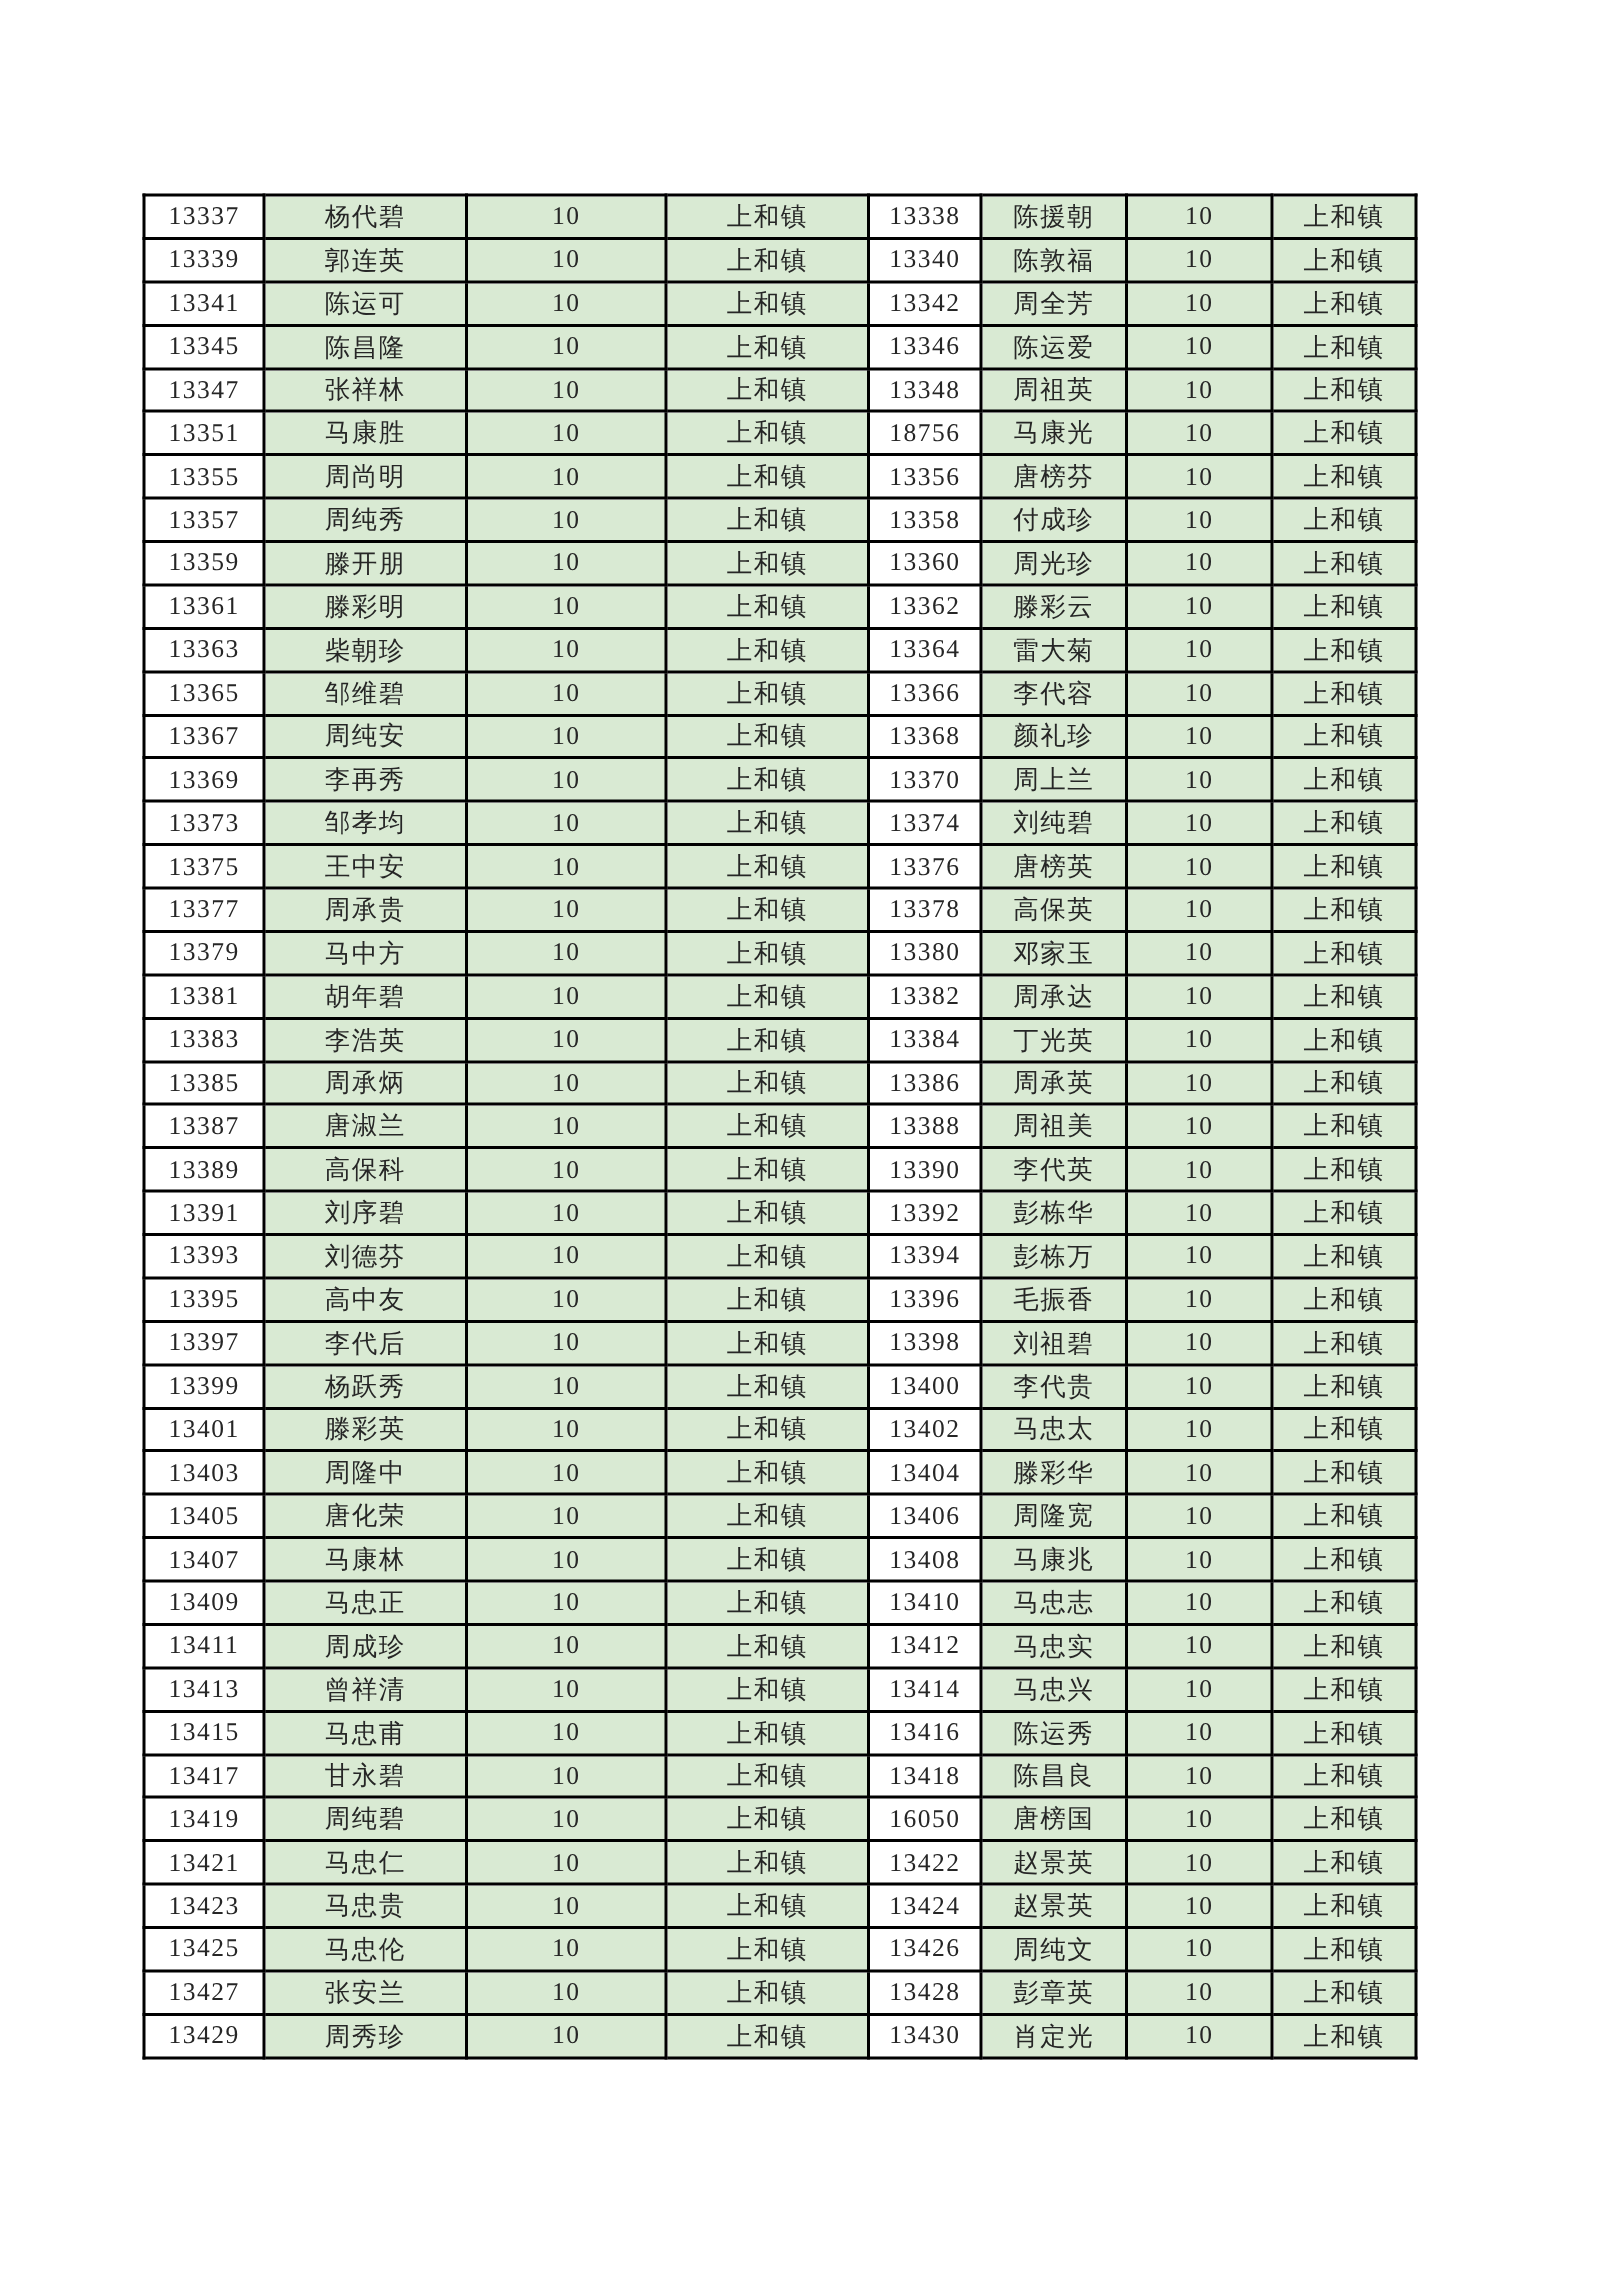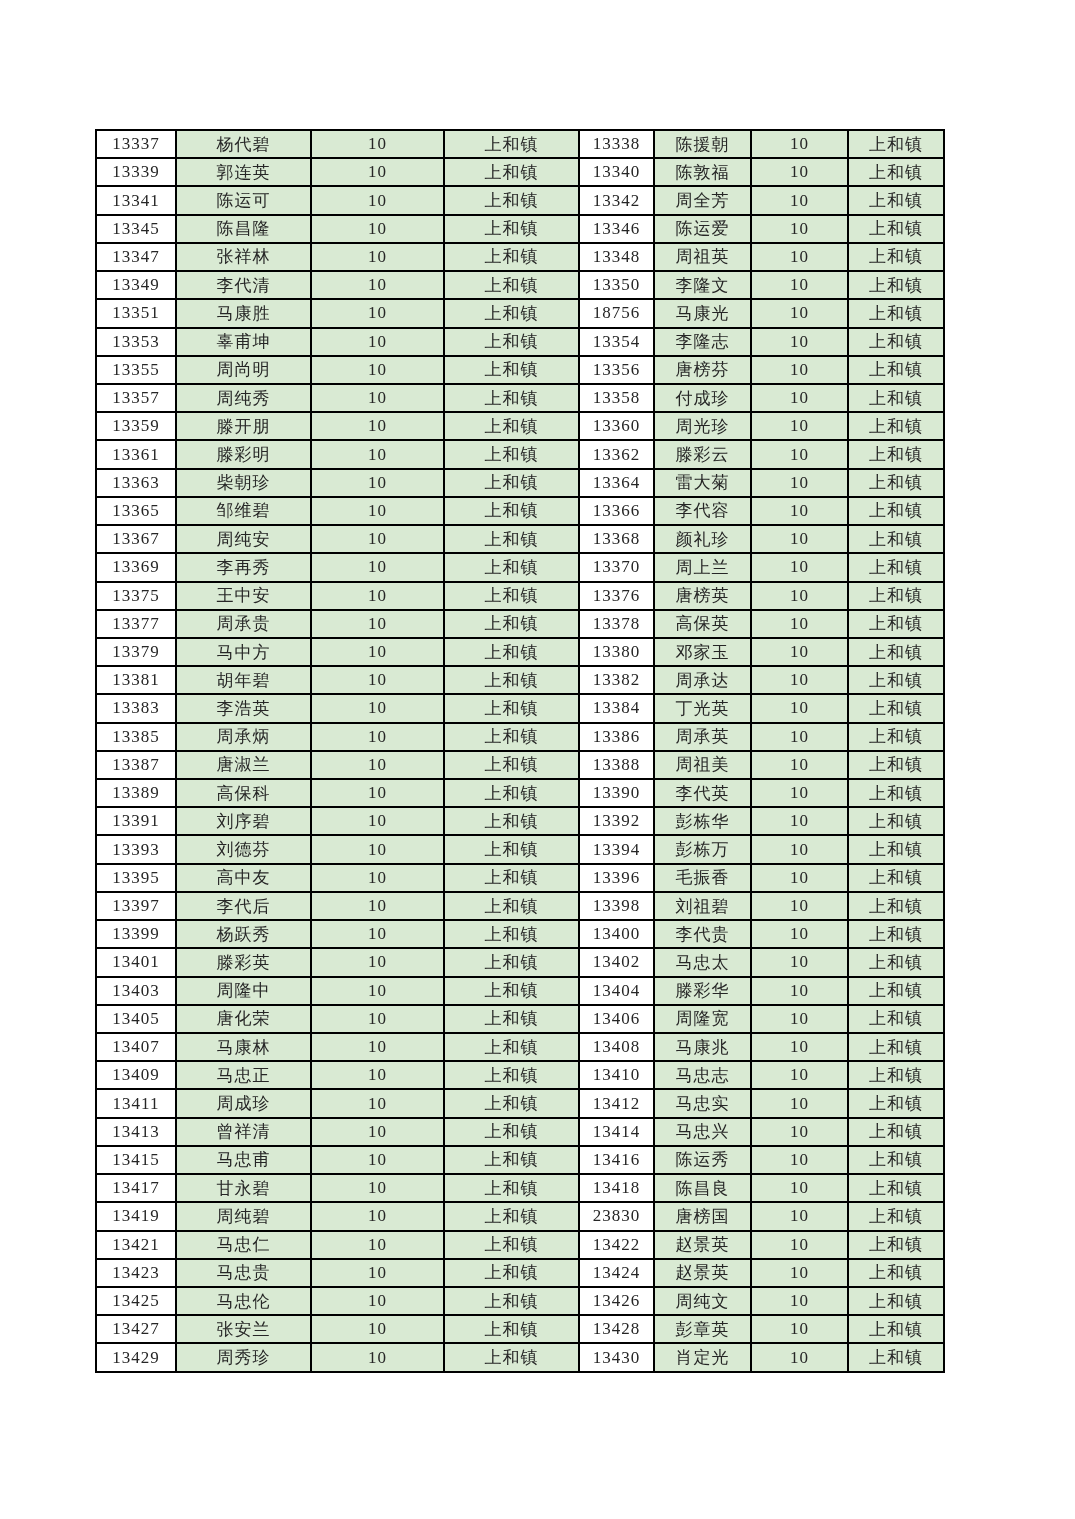--- a/index.html
+++ b/index.html
@@ -98,50 +98,30 @@
           <td class="white">13347</td>
           <td class="green">张祥林</td>
           <td class="green">10</td>
           <td class="green">上和镇</td>
           <td class="white">13348</td>
           <td class="green">周祖英</td>
           <td class="green">10</td>
           <td class="green">上和镇</td>
         </tr>
         <tr>
-          <td class="white">13349</td>
-          <td class="green">李代清</td>
-          <td class="green">10</td>
-          <td class="green">上和镇</td>
-          <td class="white">13350</td>
-          <td class="green">李隆文</td>
-          <td class="green">10</td>
-          <td class="green">上和镇</td>
-        </tr>
-        <tr>
           <td class="white">13351</td>
           <td class="green">马康胜</td>
           <td class="green">10</td>
           <td class="green">上和镇</td>
           <td class="white">18756</td>
           <td class="green">马康光</td>
           <td class="green">10</td>
           <td class="green">上和镇</td>
         </tr>
         <tr>
-          <td class="white">13353</td>
-          <td class="green">辜甫坤</td>
-          <td class="green">10</td>
-          <td class="green">上和镇</td>
-          <td class="white">13354</td>
-          <td class="green">李隆志</td>
-          <td class="green">10</td>
-          <td class="green">上和镇</td>
-        </tr>
-        <tr>
           <td class="white">13355</td>
           <td class="green">周尚明</td>
           <td class="green">10</td>
           <td class="green">上和镇</td>
           <td class="white">13356</td>
           <td class="green">唐榜芬</td>
           <td class="green">10</td>
           <td class="green">上和镇</td>
         </tr>
         <tr>
@@ -208,20 +188,30 @@
           <td class="white">13369</td>
           <td class="green">李再秀</td>
           <td class="green">10</td>
           <td class="green">上和镇</td>
           <td class="white">13370</td>
           <td class="green">周上兰</td>
           <td class="green">10</td>
           <td class="green">上和镇</td>
         </tr>
         <tr>
+          <td class="white">13373</td>
+          <td class="green">邹孝均</td>
+          <td class="green">10</td>
+          <td class="green">上和镇</td>
+          <td class="white">13374</td>
+          <td class="green">刘纯碧</td>
+          <td class="green">10</td>
+          <td class="green">上和镇</td>
+        </tr>
+        <tr>
           <td class="white">13375</td>
           <td class="green">王中安</td>
           <td class="green">10</td>
           <td class="green">上和镇</td>
           <td class="white">13376</td>
           <td class="green">唐榜英</td>
           <td class="green">10</td>
           <td class="green">上和镇</td>
         </tr>
         <tr>
@@ -432,21 +422,21 @@
           <td class="white">13418</td>
           <td class="green">陈昌良</td>
           <td class="green">10</td>
           <td class="green">上和镇</td>
         </tr>
         <tr>
           <td class="white">13419</td>
           <td class="green">周纯碧</td>
           <td class="green">10</td>
           <td class="green">上和镇</td>
-          <td class="white">23830</td>
+          <td class="white">16050</td>
           <td class="green">唐榜国</td>
           <td class="green">10</td>
           <td class="green">上和镇</td>
         </tr>
         <tr>
           <td class="white">13421</td>
           <td class="green">马忠仁</td>
           <td class="green">10</td>
           <td class="green">上和镇</td>
           <td class="white">13422</td>

